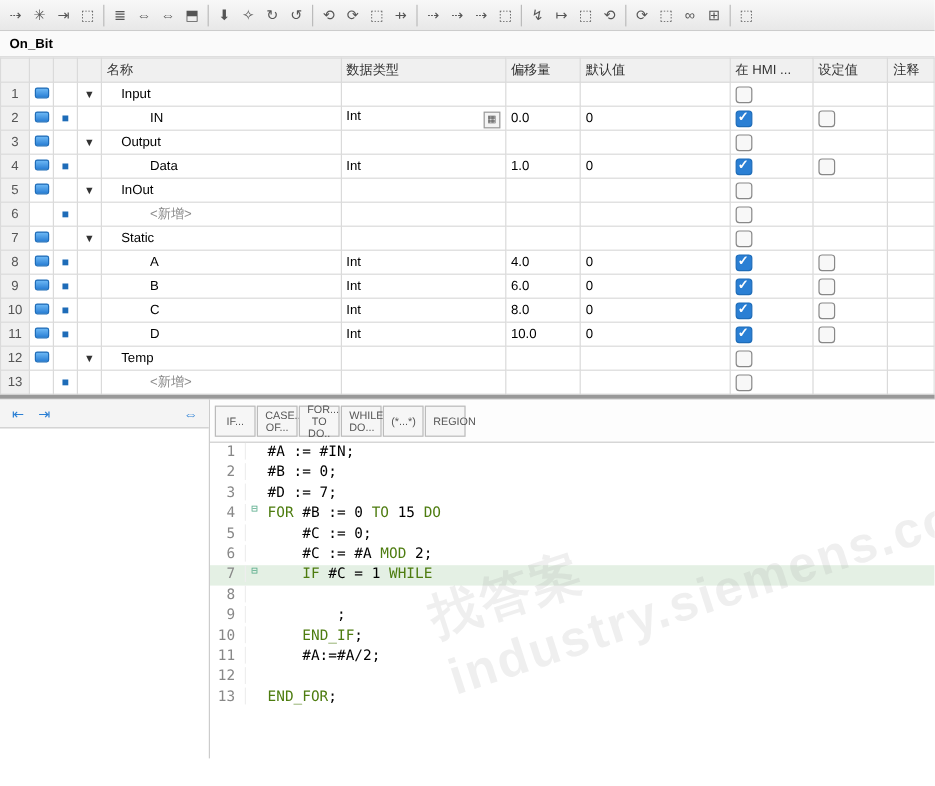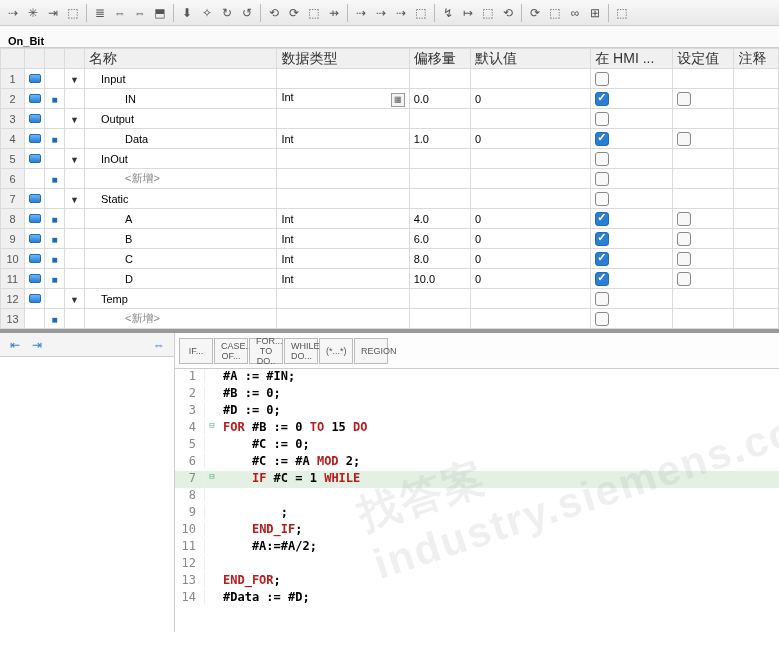--- a/index.html
+++ b/index.html
@@ -31,42 +31,42 @@
     border-radius: 2px;
     font-size: 12px;
     color: #555;
   }
   .tb-sep { width: 1px; height: 18px; background: #bbb; margin: 0 2px; }
   .title-row {
     height: 22px;
     background: #fafafa;
     border-bottom: 1px solid #ccc;
     display: flex;
-    align-items: flex-end;
+    align-items: center;
     padding-left: 8px;
     font-weight: bold;
   }
   
   .grid {
     border-collapse: collapse;
     width: 100%;
     background: #fff;
   }
   .grid th, .grid td {
     border: 1px solid #dadada;
     height: 20px;
     padding: 0 4px;
     text-align: left;
     white-space: nowrap;
     font-weight: normal;
   }
   .grid th {
     background: #f0f0f0;
     color: #333;
-    font-size: 14px;
+    font-size: 11px;
   }
   .grid .rownum {
     width: 24px;
     text-align: center;
     background: #f0f0f0;
     color: #555;
   }
   .grid .iconcell { width: 20px; text-align: center; padding: 0; }
   .glyph-db {
     display:inline-block;width:12px;height:9px;
@@ -117,22 +117,22 @@
   .code-tab{
     border:1px solid #bbb;background:#f6f6f6;padding:2px 6px;
     font-size:9px;line-height:10px;text-align:center;color:#555;
     height:26px;display:flex;flex-direction:column;justify-content:center;
   }
   .code-tab.small{width:34px;}
   .code-body{flex:1;overflow:auto;font-family:Consolas,monospace;font-size:12px;}
   .code-line{display:flex;align-items:flex-start;height:17px;}
   .ln{width:30px;text-align:right;color:#888;padding-right:8px;flex-shrink:0;border-right:1px solid #eee;}
   .fold{width:14px;text-align:center;color:#5a8;font-size:9px;flex-shrink:0;}
-  .code-txt{padding-left:4px;white-space:pre;font-weight:bold;}
-  .kw{color:#b91c1c;}
+  .code-txt{padding-left:4px;white-space:pre;}
+  .kw{color:#4d7c0f;}
   .hl{background:#e4f0e4;width:100%;}
   .watermark{
     position:absolute;pointer-events:none;
     font-size:42px;color:rgba(150,150,150,0.15);font-weight:bold;
     transform:rotate(-18deg);top:80px;left:180px;letter-spacing:2px;
     z-index:20;
   }
 </style>
 </head>
 <body>
@@ -396,21 +396,21 @@
           <span class="code-txt">#A := #IN;</span>
         </div>
         <div class="code-line">
           <span class="ln">2</span>
           <span class="fold"></span>
           <span class="code-txt">#B := 0;</span>
         </div>
         <div class="code-line">
           <span class="ln">3</span>
           <span class="fold"></span>
-          <span class="code-txt">#D := 0;</span>
+          <span class="code-txt">#D := 7;</span>
         </div>
         <div class="code-line">
           <span class="ln">4</span>
           <span class="fold">⊟</span>
           <span class="code-txt"><span class="kw">FOR</span> #B := 0 <span class="kw">TO</span> 15 <span class="kw">DO</span></span>
         </div>
         <div class="code-line">
           <span class="ln">5</span>
           <span class="fold"></span>
           <span class="code-txt">    #C := 0;</span>
@@ -447,20 +447,15 @@
         <div class="code-line">
           <span class="ln">12</span>
           <span class="fold"></span>
           <span class="code-txt"></span>
         </div>
         <div class="code-line">
           <span class="ln">13</span>
           <span class="fold"></span>
           <span class="code-txt"><span class="kw">END_FOR</span>;</span>
         </div>
-        <div class="code-line">
-          <span class="ln">14</span>
-          <span class="fold"></span>
-          <span class="code-txt">#Data := #D;</span>
-        </div>
       </div>
   </div>
 </div>
 
 </body></html>

